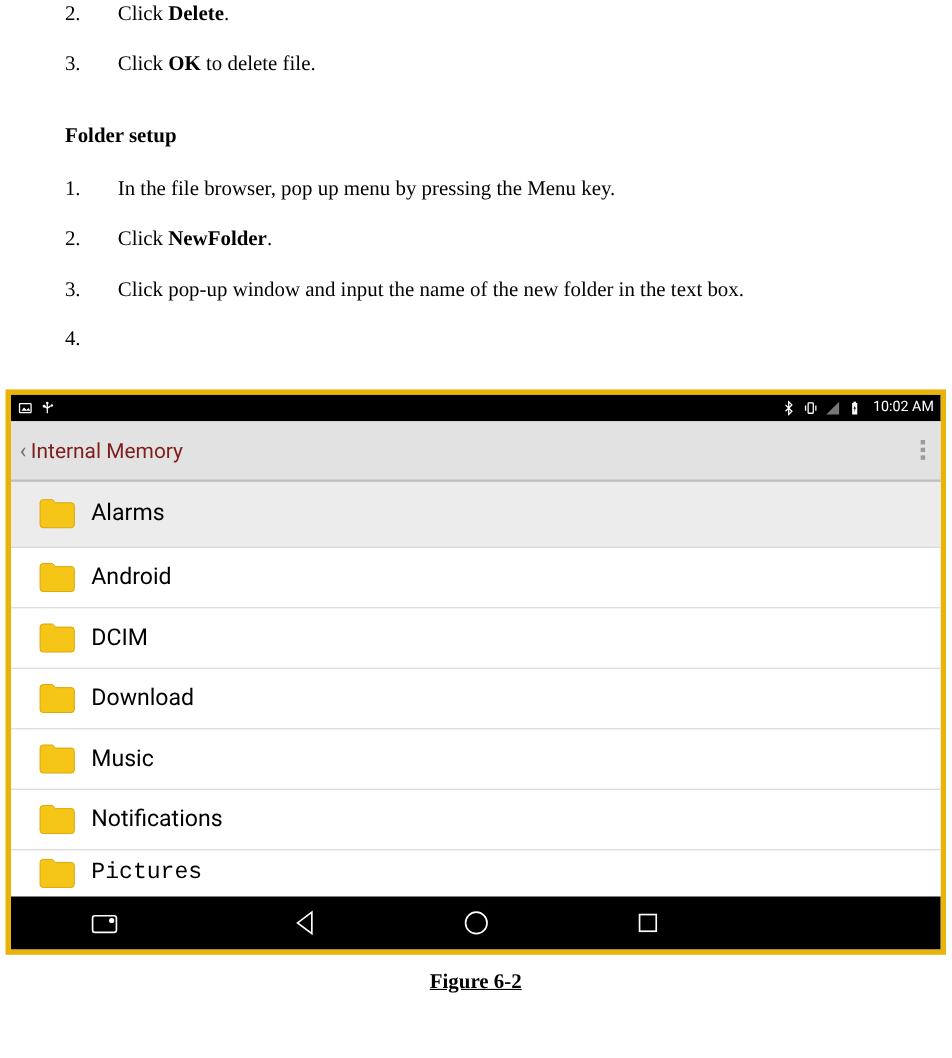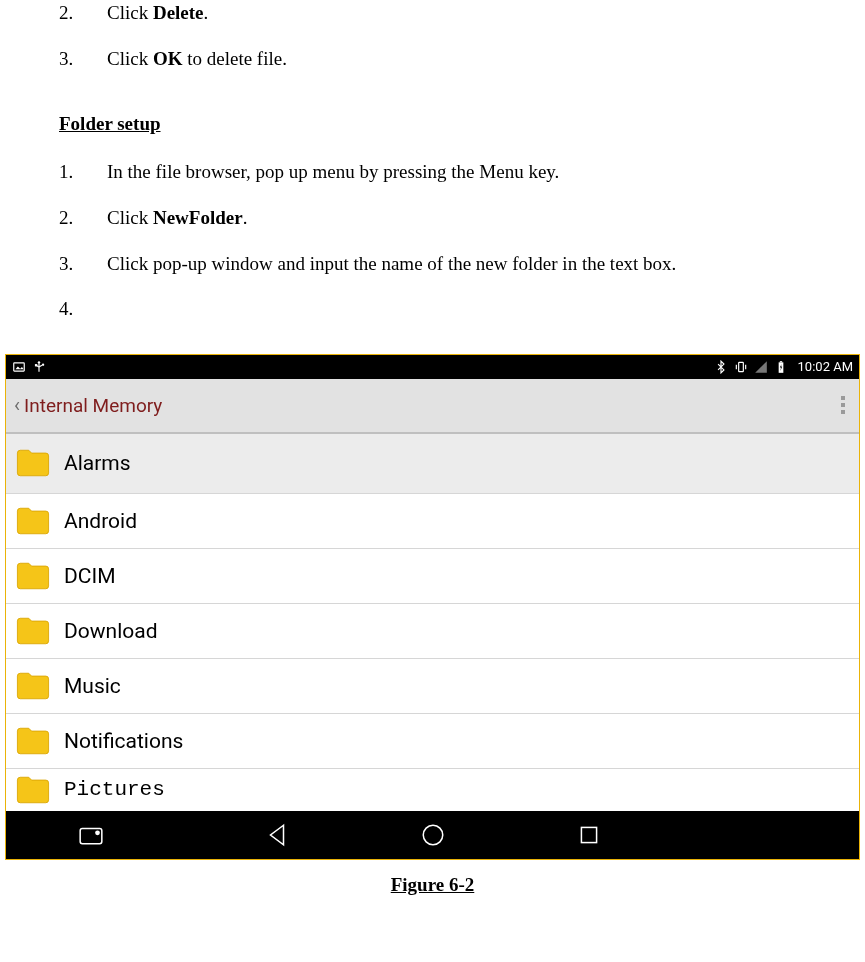--- a/index.html
+++ b/index.html
@@ -21,35 +21,34 @@
     margin-bottom: 20px;
   }
   ol.top-list > li .num {
     width: 48px;
     flex-shrink: 0;
   }
   .heading {
     font-weight: bold;
     margin: 42px 0 24px 0;
     font-size: 19px;
-    text-decoration: underline;
   }
   .caption {
     text-align: center;
     font-weight: bold;
     font-size: 19px;
     margin-top: 14px;
     text-decoration: underline;
   }
 
   
   .shot {
     width: 855px;
     margin-left: 5px;
-    border: 1px solid #eab308;
+    border: 5px solid #eab308;
     font-family: Roboto, "Helvetica Neue", Arial, sans-serif;
   }
 
   
   .statusbar {
     background: #000;
     color: #fff;
     height: 24px;
     display: flex;
     align-items: center;
@@ -92,21 +91,21 @@
   .actionbar .overflow span {
     width: 4px; height: 4px; background: #9a9a9a;
   }
 
   
   .filelist { background: #fff; }
   .row {
     display: flex;
     align-items: center;
     height: 55px;
-    padding: 0 10px;
+    padding: 0 25px;
     border-bottom: 1px solid #d6d6d6;
   }
   .row.first { background: #ececec; height: 60px; }
   .row:last-child { border-bottom: none; height: 42px; font-family: Liberation Mono, monospace; }
   .folder-ico {
     width: 34px; height: 30px;
     margin-right: 14px;
     flex-shrink: 0;
   }
   .folder-ico svg { width: 100%; height: 100%; }

